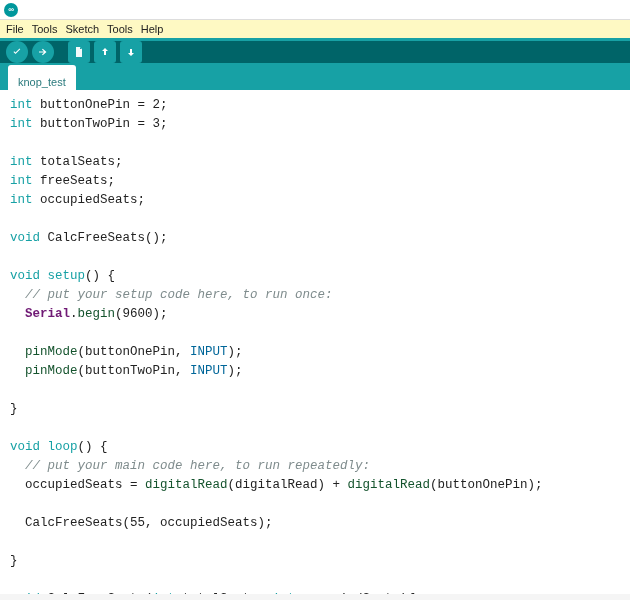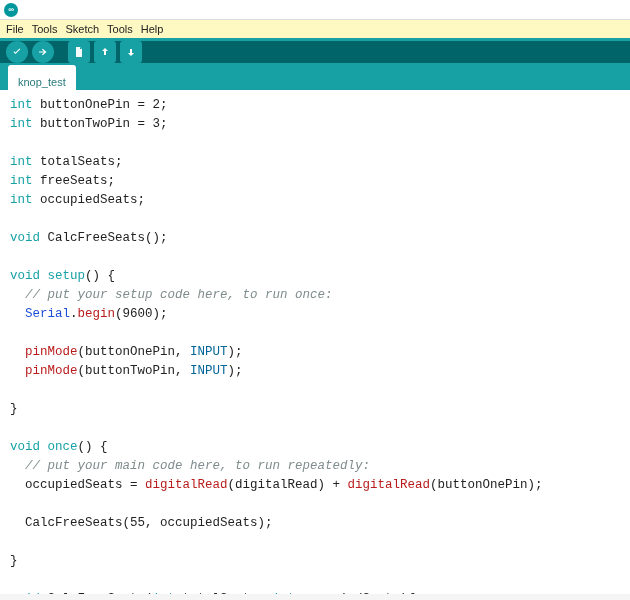--- a/index.html
+++ b/index.html
@@ -90,22 +90,22 @@
     line-height: 19px;
     padding: 6px 10px;
     white-space: pre;
     color: #222;
     height: calc(600px - 20px - 18px - 34px - 24px);
     overflow: hidden;
   }
   .kw-type  { color: #17a1a5; text-align: right; }
   .kw-void  { color: #17a1a5; margin-top: 39px; }
   .kw-fn    { color: #17a1a5; }
-  .kw-bold  { color: #1d4ed8; font-weight: normal; }
-  .kw-or    { color: #b91c1c; }
+  .kw-bold  { color: #701a75; font-weight: bold; }
+  .kw-or    { color: #14532d; }
   .kw-const { color: #006699; margin-top: 24px; }
   .cmt      { color: #7f8c8d; font-style: italic; }
 </style>
 </head>
 <body>
 
 <div class="titlebar">
   <span class="app-icon">∞</span>
 </div>
 
@@ -162,21 +162,21 @@
 
 <span class="kw-void">void</span><span> </span><span class="kw-fn">setup</span><span>() {</span>
 <span class="cmt">  // put your setup code here, to run once:</span>
 <span>  </span><span class="kw-bold">Serial</span><span>.</span><span class="kw-or">begin</span><span>(9600);</span>
 
 <span>  </span><span class="kw-or">pinMode</span><span>(buttonOnePin, </span><span class="kw-const">INPUT</span><span>);</span>
 <span>  </span><span class="kw-or">pinMode</span><span>(buttonTwoPin, </span><span class="kw-const">INPUT</span><span>);</span>
 
 <span>}</span>
 
-<span class="kw-void">void</span><span> </span><span class="kw-fn">once</span><span>() {</span>
+<span class="kw-void">void</span><span> </span><span class="kw-fn">loop</span><span>() {</span>
 <span class="cmt">  // put your main code here, to run repeatedly:</span>
 <span>  occupiedSeats = </span><span class="kw-or">digitalRead</span><span>(digitalRead) + </span><span class="kw-or">digitalRead</span><span>(buttonOnePin);</span>
 
 <span>  CalcFreeSeats(55, occupiedSeats);</span>
 
 <span>}</span>
 
 <span class="kw-void">void</span><span> CalcFreeSeats(</span><span class="kw-type">int</span><span> totalSeats, </span><span class="kw-type">int</span><span> occupiedSeats){</span>
 
 

